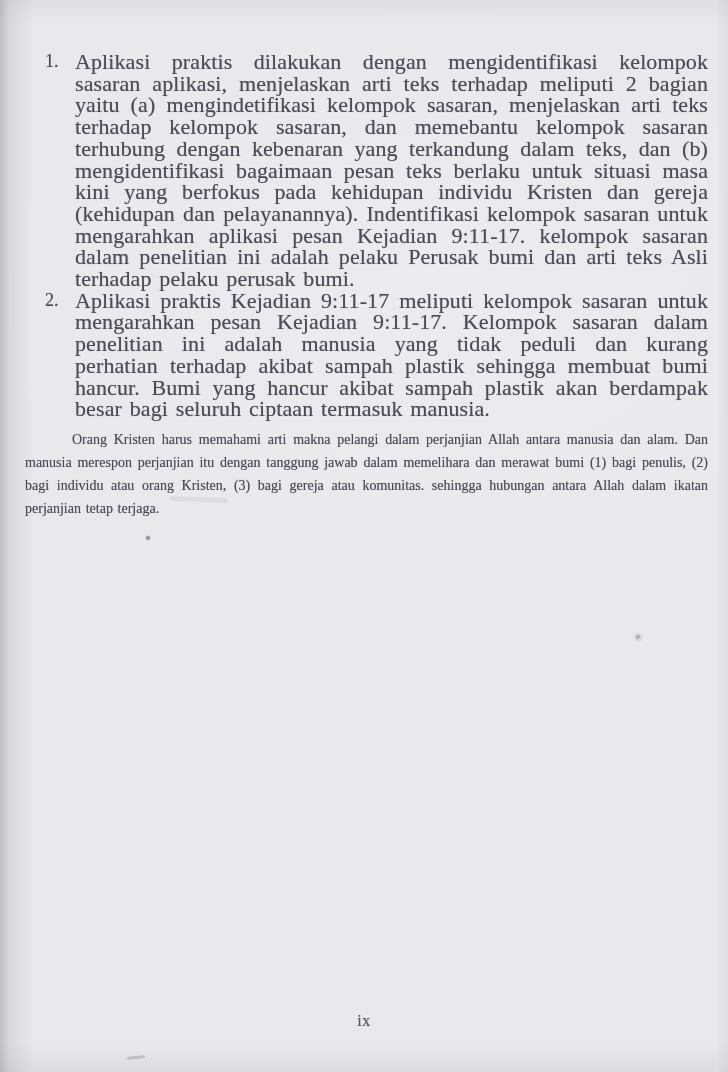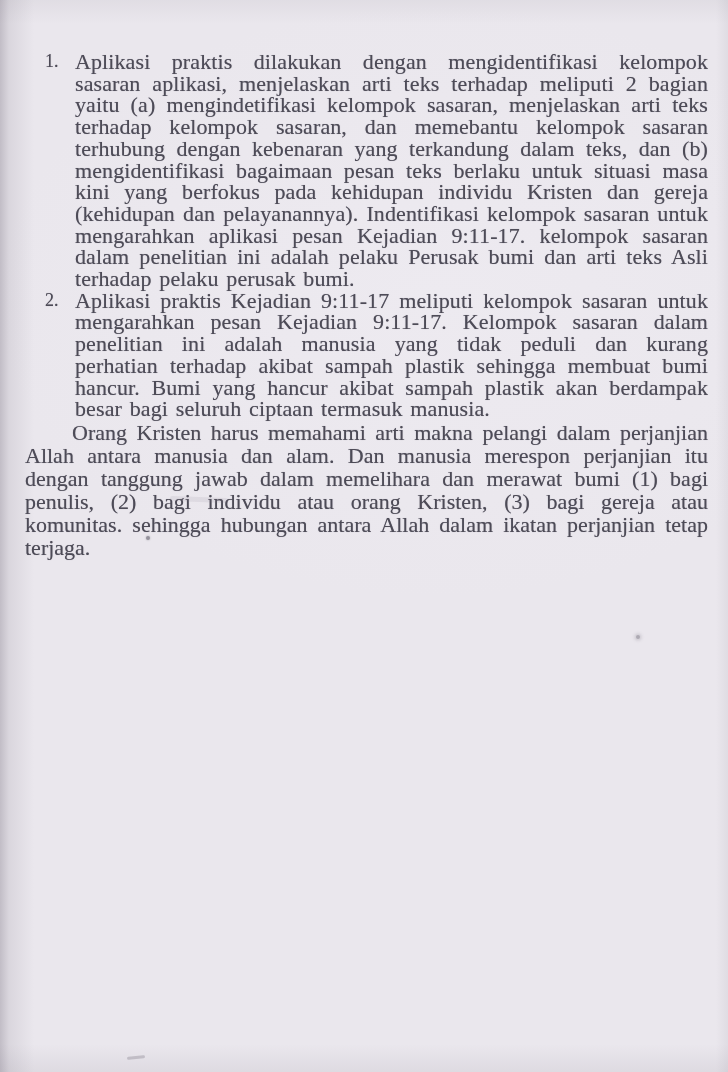--- a/index.html
+++ b/index.html
@@ -46,25 +46,25 @@
   }
   .item-text {
     flex: 1;
     text-align: justify;
     font-size: 22px;
     line-height: 21.7px;
     word-spacing: 2.2px;
     letter-spacing: 0.1px;
   }
   .closing {
-    margin: 1px 0 0 25px;
+    margin: 8px 0 0 25px;
     width: 683px;
     text-indent: 47px;
     text-align: justify;
-    font-size: 22px;
+    font-size: 14px;
     line-height: 23px;
     word-spacing: 1.2px;
   }
   .page-number {
     position: absolute;
     left: 0;
     top: 1012px;
     width: 728px;
     text-align: center;
     font-size: 16px;
@@ -121,14 +121,15 @@
 
     <p class="closing">Orang Kristen harus memahami arti makna pelangi dalam perjanjian Allah antara manusia dan alam. Dan manusia merespon perjanjian itu dengan tanggung jawab dalam memelihara dan merawat bumi (1) bagi penulis, (2) bagi individu atau orang Kristen, (3) bagi gereja atau komunitas. sehingga hubungan antara Allah dalam ikatan perjanjian tetap terjaga.</p>
 
   </div>
 
   <div class="artifact smudge-mid"></div>
   <div class="artifact dot-1"></div>
   <div class="artifact dot-2"></div>
   <div class="artifact smudge-bottom"></div>
 
+  <div class="page-number">ix</div>
 
 </div>
 
 </body></html>

